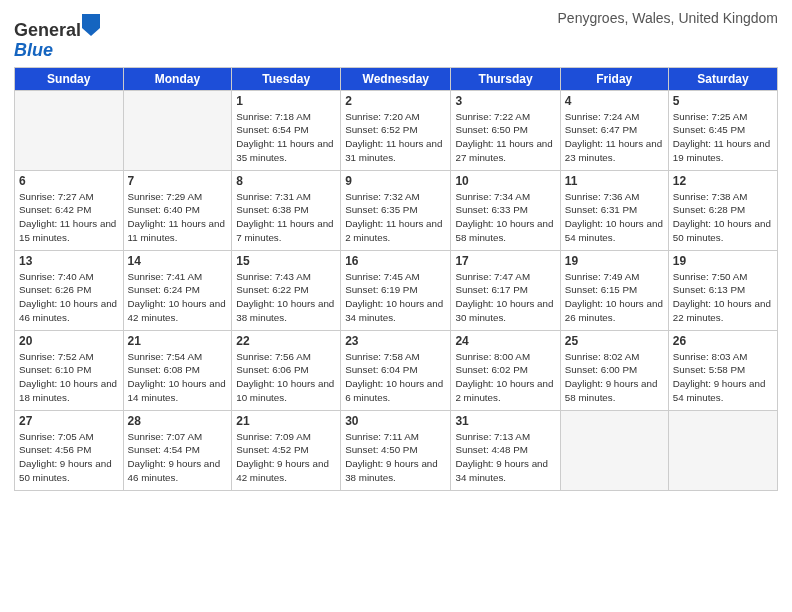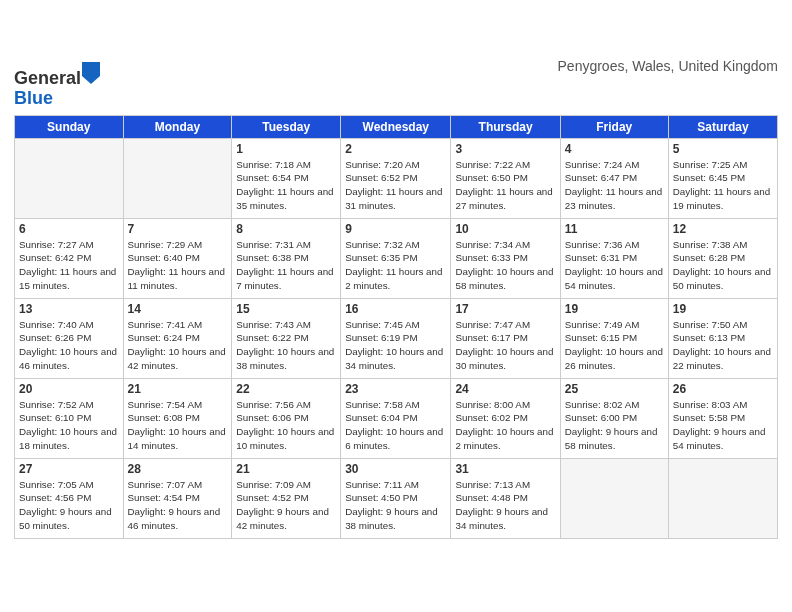--- a/index.html
+++ b/index.html
@@ -14,34 +14,33 @@
       width: 792px;
       height: 612px;
       padding: 10px 14px;
       background: #fff;
     }
     .header {
       display: flex;
       justify-content: space-between;
       align-items: flex-start;
       margin-bottom: 6px;
-      margin-top: 48px;
     }
     .logo {
       display: flex;
       align-items: center;
       margin-top: 4px;
     }
     .logo-text {
       font-size: 18px;
       font-weight: bold;
       line-height: 1.1;
     }
     .logo-general { color: #333; }
-    .logo-blue { color: #1565c0; }
+    .logo-blue { color: #1565c0; font-style: italic; }
     .logo-icon {
       width: 18px;
       height: 22px;
       margin-left: 1px;
     }
     .title-block {
       text-align: right;
     }
     .main-title {
       font-size: 32px;

